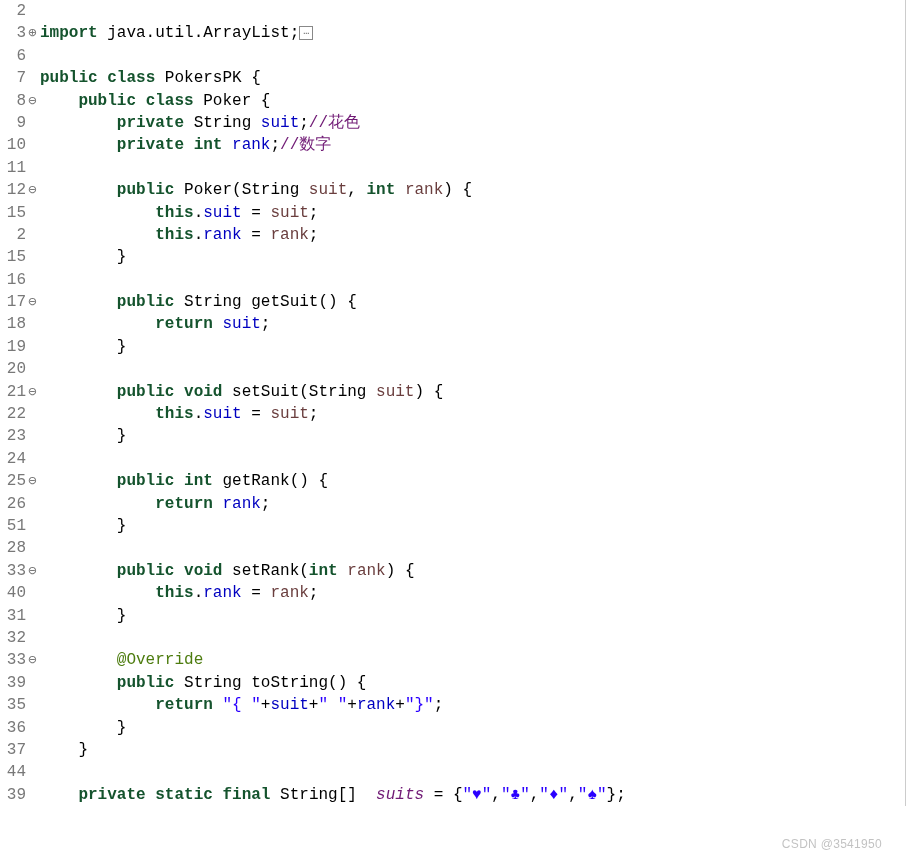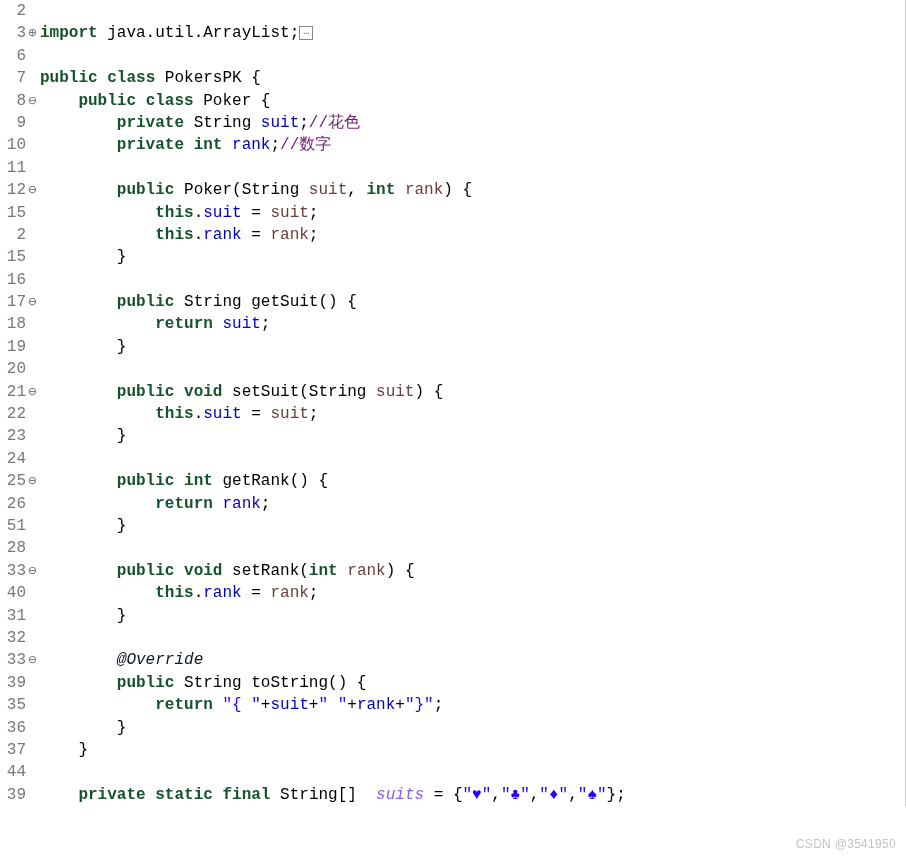--- a/index.html
+++ b/index.html
@@ -37,40 +37,40 @@
   }
   .code {
     flex: 1;
     white-space: pre;
     line-height: 22.4px;
     font-size: 16px;
   }
   .line { display: block; height: 22.4px; }
   .kw { color: #14532d; font-weight: bold; }                          
   .field { color: #0000c0; }                      
-  .sfield { color: #8b5cf6; font-style: italic; } 
+  .sfield { color: #701a75; font-style: italic; } 
   .param { color: #6a3e3e; }                      
   .comment { color: #701a75; }                    
   .str { color: #2a00ff; }                        
-  .ann { color: #0f172a; font-style: italic; }                        
+  .ann { color: #4d7c0f; }                        
   .fold-box {
     display:inline-block;
     width:12px;
     height:12px;
     border:1px solid #888;
     font-size:10px;
     line-height:10px;
     text-align:center;
     vertical-align:middle;
     color:#555;
     background:#fff;
   }
   .watermark {
     position: absolute;
-    right: 10px;
+    right: 24px;
     bottom: 6px;
     color: rgba(120,120,120,0.45);
     font-family: Arial, sans-serif;
     font-size: 12px;
     letter-spacing: 0.3px;
   }
 </style>
 </head>
 <body>
 

